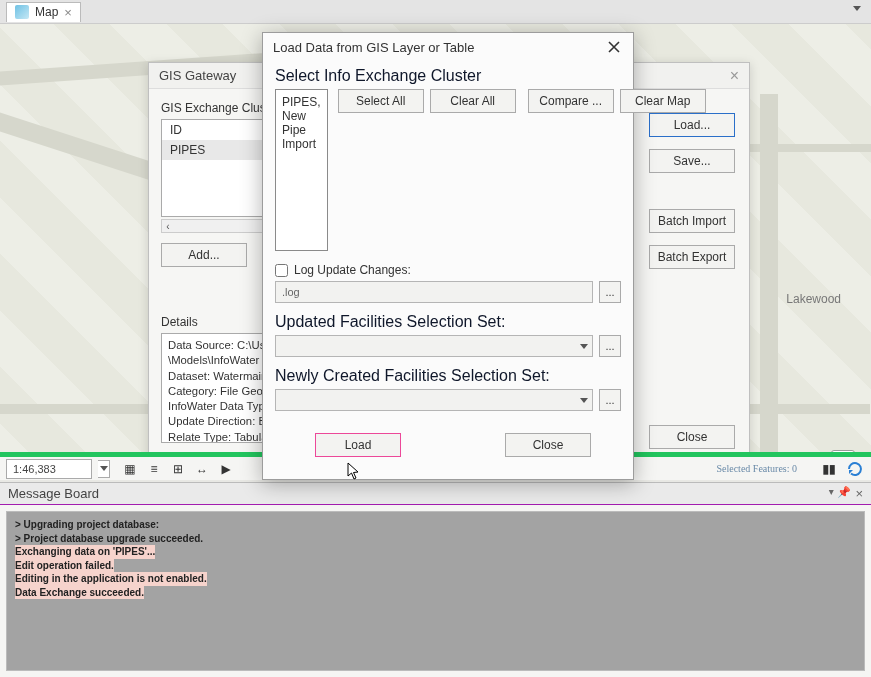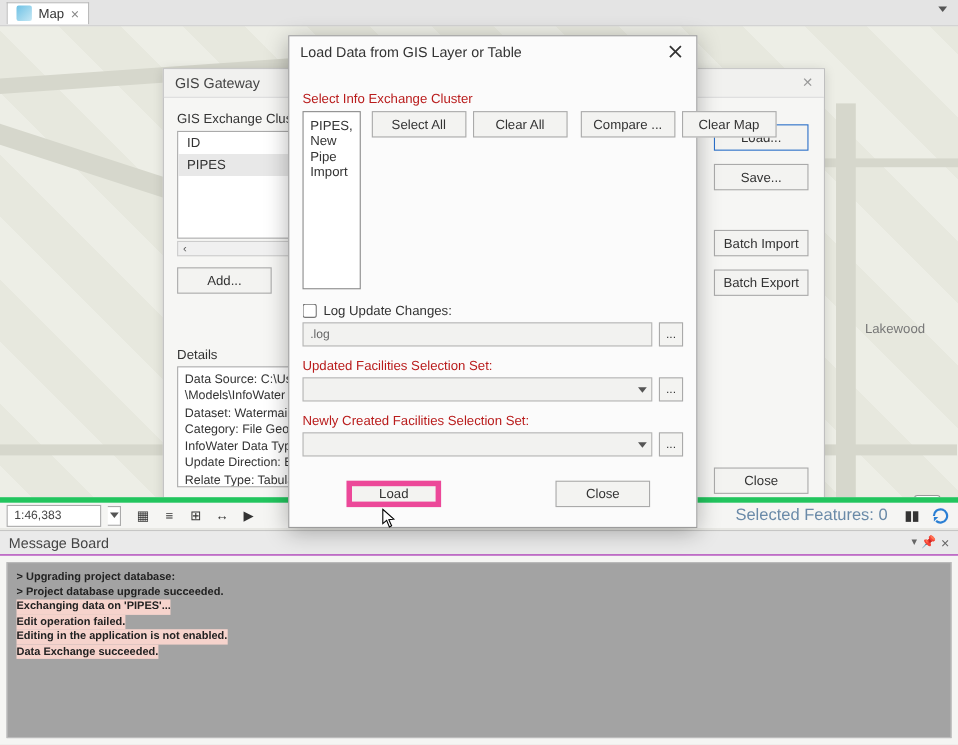--- a/index.html
+++ b/index.html
@@ -25,21 +25,21 @@
     .road.r5 { top:120px; left:720px; width:200px; height:8px;}
     .label-lakewood { position:absolute; top:268px; right:30px; font-size:12px; color:#777; }
 
     
     .map-foot { position:absolute; top:452px; left:0; right:0; height:28px; background:#f5f5f3; border-top:5px solid #22c55e; display:flex; align-items:center; padding:0 6px; gap:6px; }
     .scale-box { width:86px; height:20px; border:1px solid #aaa; background:#fff; display:flex; align-items:center; padding:0 6px; font-size:11px; color:#444; }
     .scale-dd { width:12px; height:18px; border:1px solid #aaa; border-left:none; background:#fff; display:flex;align-items:center;justify-content:center;}
     .tool-icons { display:flex; gap:4px; margin-left:4px; }
     .ticon { width:20px; height:20px; border:1px solid transparent; display:flex;align-items:center;justify-content:center; background:#fff0; }
     .foot-spacer{flex:1;}
-    .sel-feat { font-size:15px; color:#6a8aa8; margin-right:6px; }
+    .sel-feat { font-size:10px; color:#6a8aa8; margin-right:16px;font-family:Liberation Serif, serif; }
     .foot-btn { width:20px; height:20px; display:flex;align-items:center;justify-content:center;}
 
     
     .gateway { position:absolute; top:62px; left:148px; width:602px; height:400px; background:#f6f6f4; border:1px solid #bfbfbf; box-shadow:0 2px 10px rgba(0,0,0,.15); }
     .gateway-hd { height:26px; background:#f1f1ef; border-bottom:1px solid #ddd; display:flex; align-items:center; padding:0 10px; font-size:13px; color:#444; }
     .gateway-close { margin-left:auto; color:#999; font-size:16px; cursor:pointer; }
     .gw-body { padding:10px 12px; }
     .gw-label { font-size:12px; color:#333; margin:2px 0 4px; }
     .gw-list { width:130px; height:98px; border:1px solid #aaa; background:#fff; overflow:hidden;}
     .gw-list .item { padding:3px 8px; font-size:12px; }
@@ -54,34 +54,34 @@
 
     .details { position:absolute; top:250px; left:12px; width:220px; }
     .details-box { border:1px solid #aaa; background:#fff; height:110px; padding:4px 6px; font-size:11.3px; color:#333; line-height:1.35; overflow:hidden;}
     .gw-close { position:absolute; bottom:12px; right:14px; }
 
     
     .dialog { position:absolute; top:32px; left:262px; width:372px; height:448px; background:#fbfbfb; border:1px solid #9c9c9c; box-shadow:0 4px 20px rgba(0,0,0,.3); z-index:50; }
     .dlg-hd { height:28px; display:flex; align-items:center; padding:0 10px; font-size:13px; color:#333; }
     .dlg-x { margin-left:auto; width:18px;height:18px; display:flex;align-items:center;justify-content:center; cursor:pointer; }
     .dlg-body { padding:2px 12px 10px; }
-    .sec-label { font-size:12px; color:#b91c1c; margin:20px 0 4px; }
+    .sec-label { font-size:16px; color:#0f172a; margin:4px 0 4px; }
     .cluster-row { display:flex; gap:10px; }
     .cluster-list { flex:1; height:162px; border:1px solid #8a8a8a; background:#fff; padding:4px 6px; font-size:12px;}
     .cluster-list .row { padding:1px 0;}
     .cluster-btns { display:flex; flex-direction:row; gap:6px; }
     .cluster-btns .std-btn { width:74px; }
     .chk-row { display:flex; align-items:center; gap:6px; margin-top:12px; font-size:12px; }
     .log-input-row { display:flex; gap:6px; margin-top:4px; }
     .txt { flex:1; height:22px; border:1px solid #b5b5b5; background:#f2f2f0; padding:0 6px; font-size:11px; color:#666; }
     .sq-btn { width:22px; height:22px; border:1px solid #aaa; background:#f3f3f1; font-size:11px;display:flex;align-items:center;justify-content:center; cursor:pointer; }
     .combo { flex:1; height:22px; border:1px solid #b5b5b5; background:#f2f2f0; display:flex; align-items:center; justify-content:flex-end; padding:0 4px; cursor:pointer;}
     .dlg-foot { margin-top:22px; display:flex; justify-content:space-between; padding:0 30px 0 40px;}
     .dlg-foot .std-btn { width:70px; }
-    .dlg-foot .primary { border:5px solid #ec4899; }
+    .dlg-foot .primary { border:1px solid #ec4899; }
 
     .cursor { position:absolute; top:462px; left:347px; z-index:60; pointer-events:none;}
 
     
     .msgboard { position:absolute; top:482px; left:0; right:0; bottom:0; background:#f5f5f3; border-top:1px solid #bbb; display:flex; flex-direction:column; }
     .msg-hd { height:22px; background:#eaeaea; border-bottom:1px solid #a21caf; display:flex; align-items:center; padding:0 8px; font-size:13px; color:#444; }
     .msg-hd-icons { margin-left:auto; display:flex; gap:4px; }
     .msg-body { flex:1; margin:6px; border:1px solid #bbb; background:#a3a3a3; padding:6px 8px; font-size:10px; color:#222; overflow:auto;font-weight:bold; }
     .msg-line { line-height:1.35; }
     .hlred { background:#f6d3cc; display:inline-block; }

